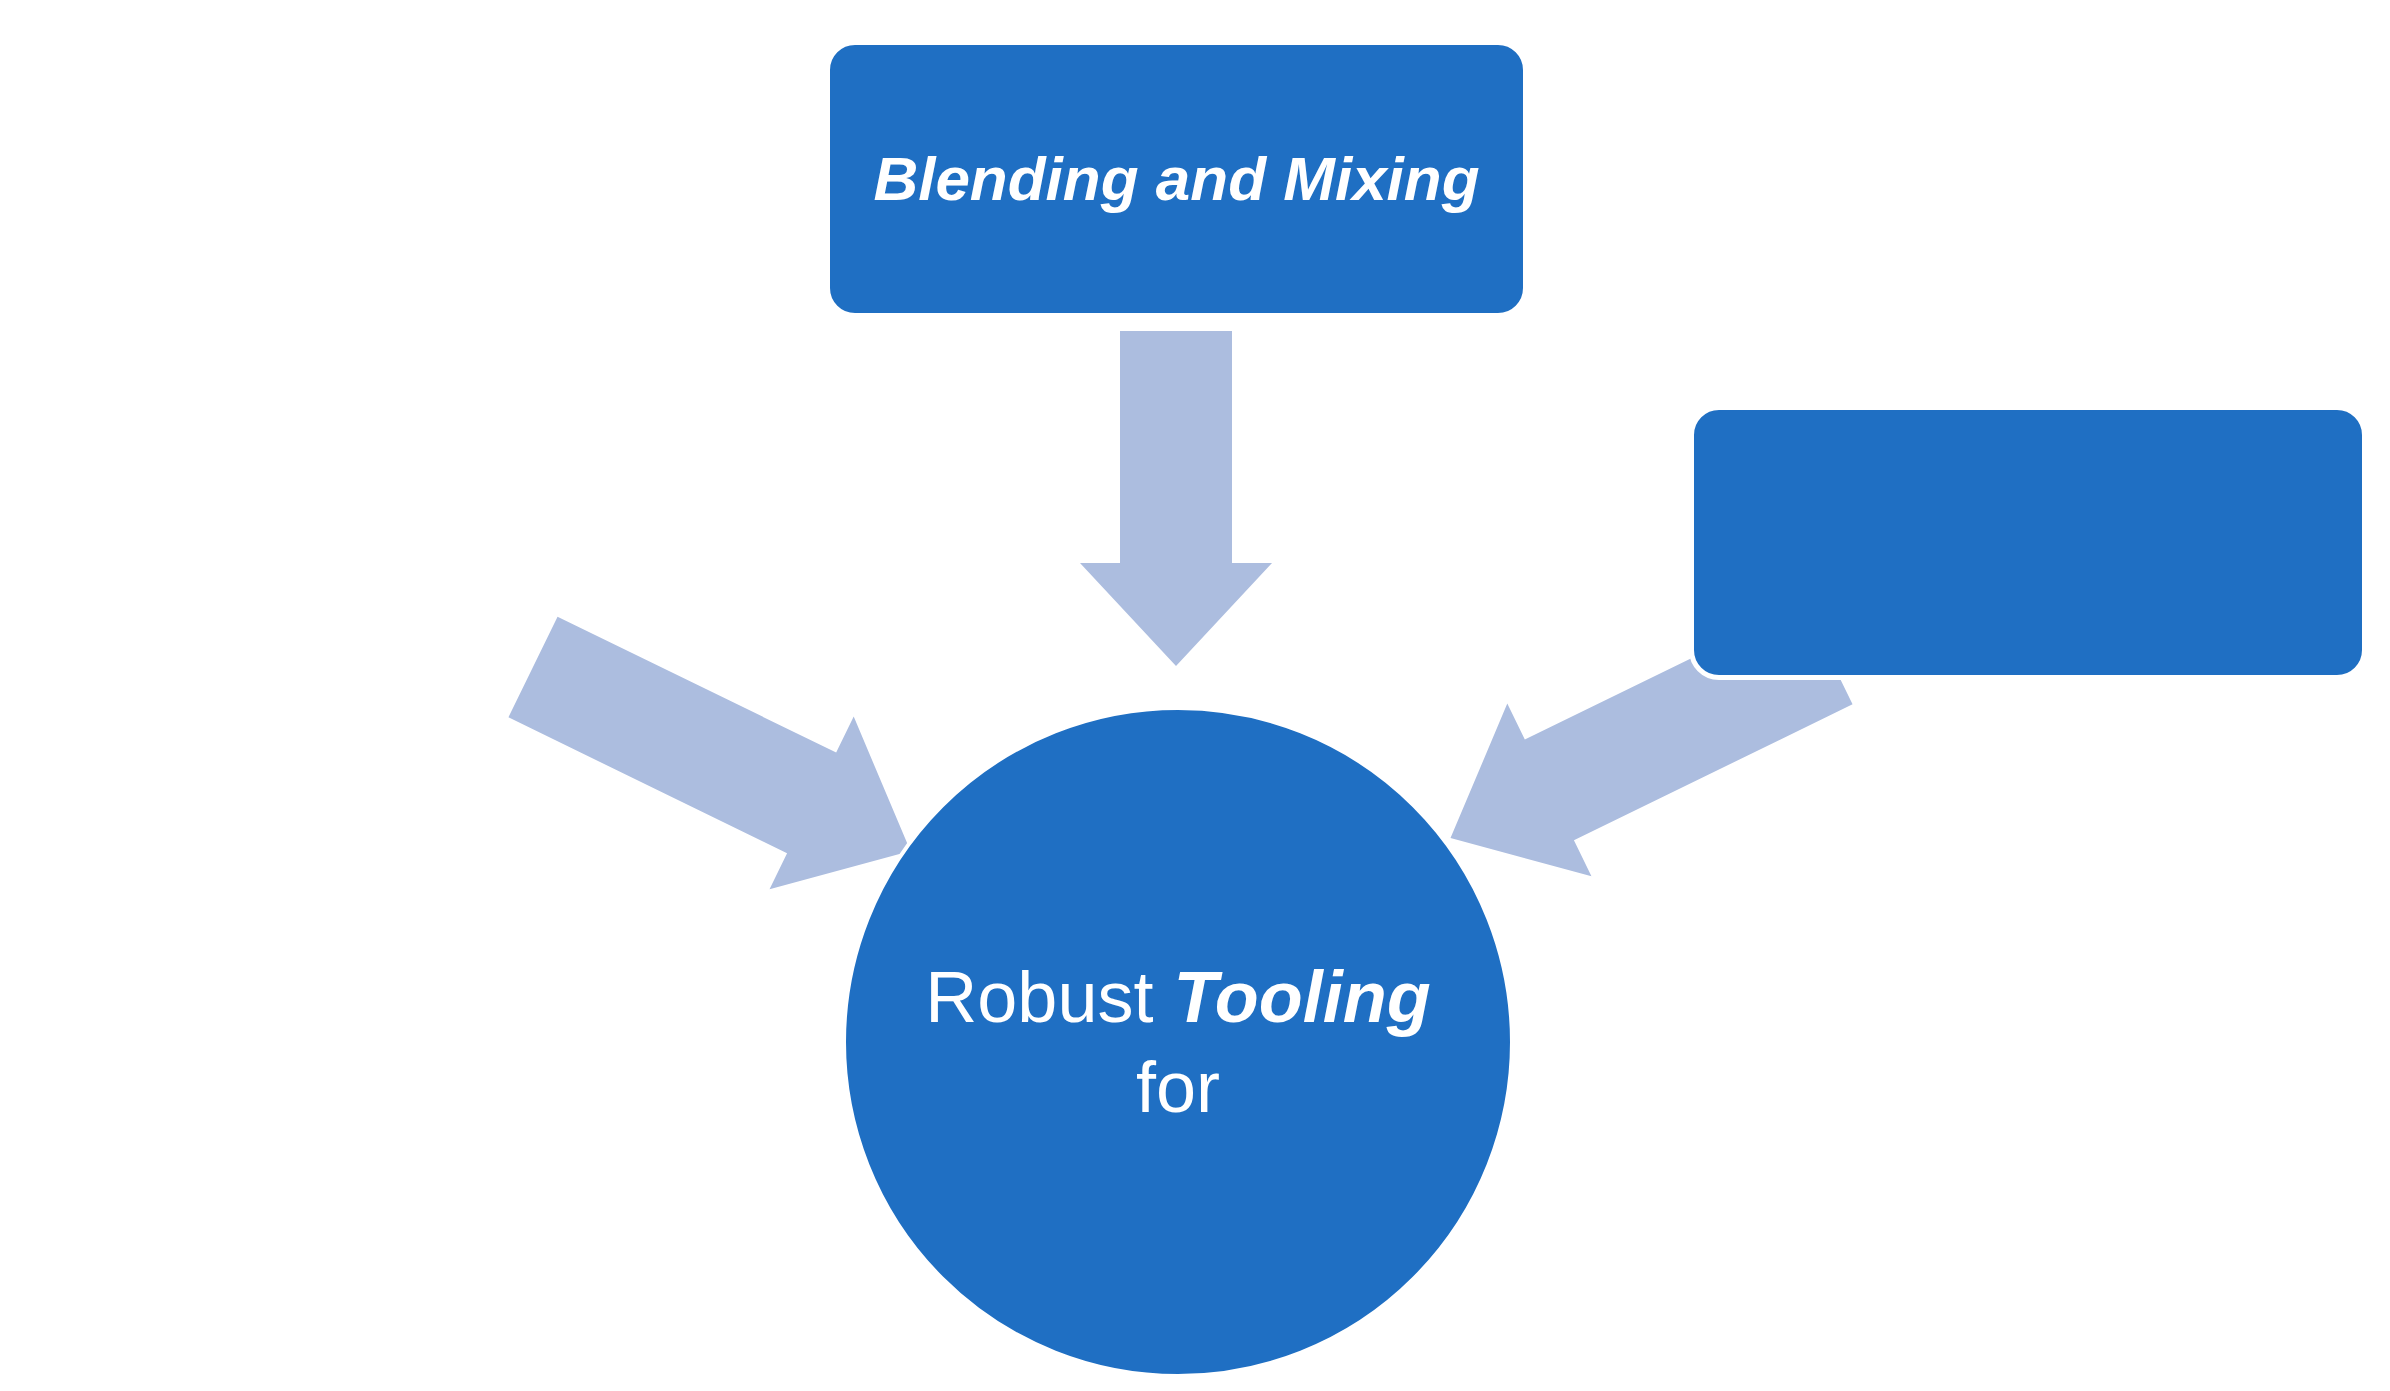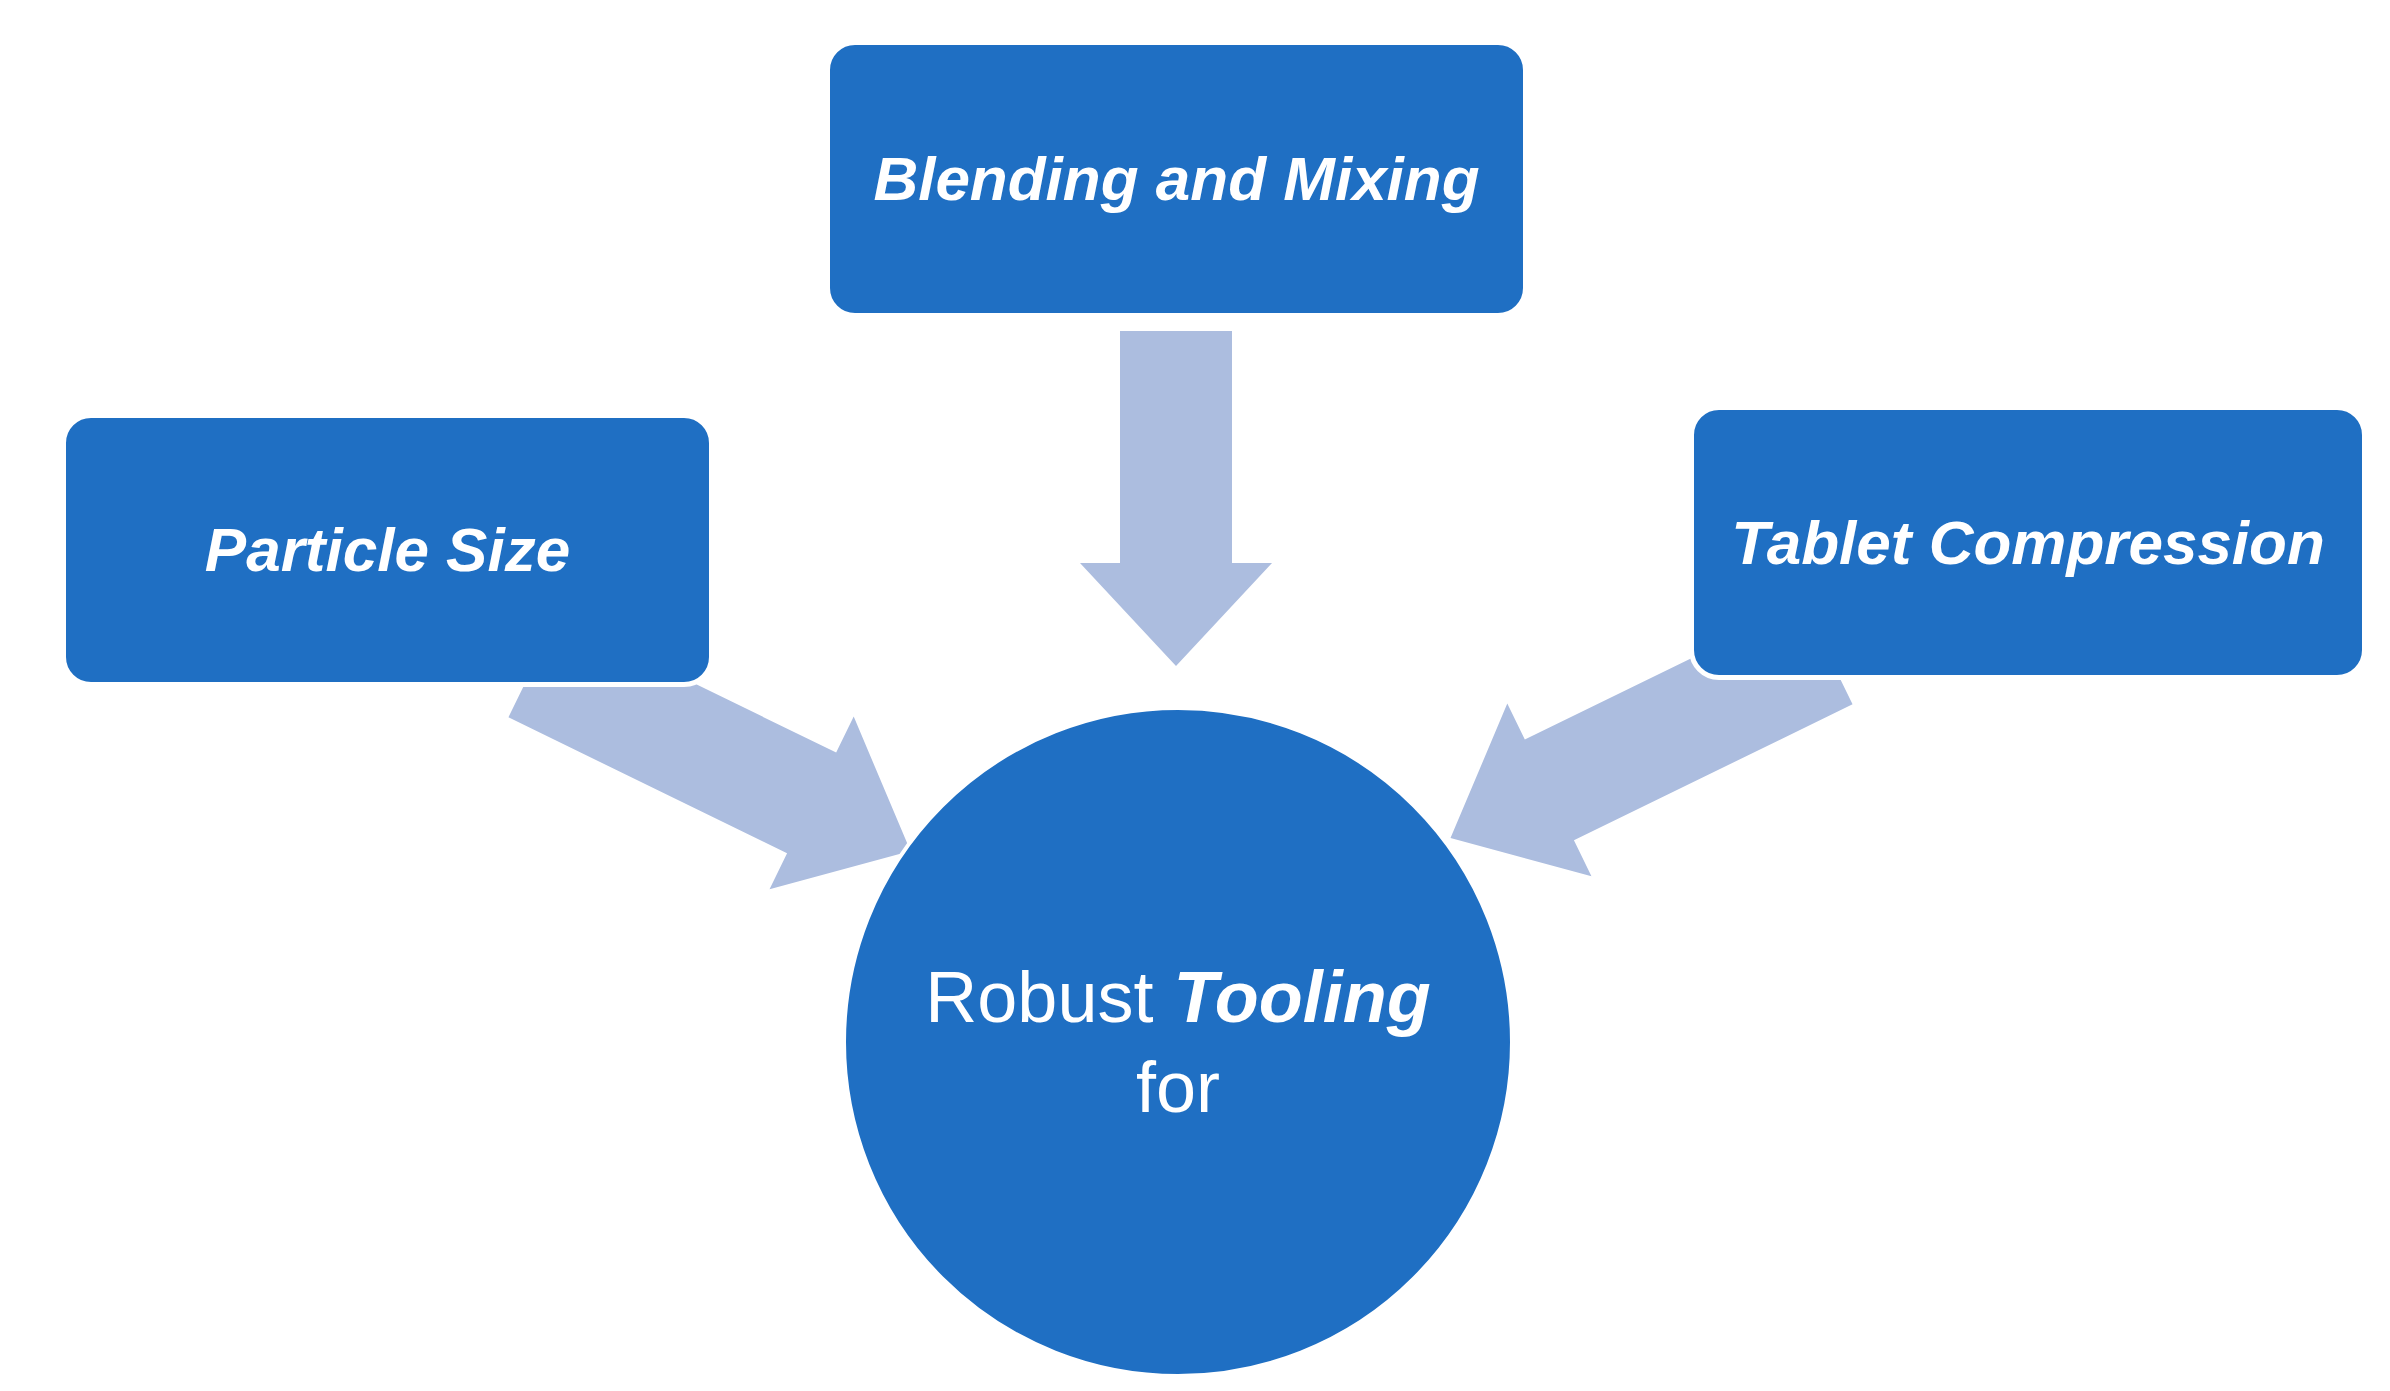--- a/index.html
+++ b/index.html
@@ -69,26 +69,22 @@
 
     <polygon points="0,-56 232,-56 232,-96 335,0 232,96 232,56 0,56" transform="translate(1168,331) rotate(90)" fill="#acbddf"></polygon>
 
     <polygon points="0,-56 310,-56 310,-96 420,0 310,96 310,56 0,56" transform="translate(1820,654) rotate(154)" fill="#acbddf"></polygon>
   </svg>
 
   <div class="node box box-top">
     <div>Blending and Mixing</div>
   </div>
 
-  <div class="node box box-left">
-    <div>Particle Size</div>
-  </div>
 
   <div class="node box box-right">
-    <div>Tablet Compression</div>
   </div>
 
   <div class="node circle">
     <div>
       <span>Robust </span><span class="bi">Tooling</span>
     </div>
     <div>for</div>
   </div>
 
 </div>

